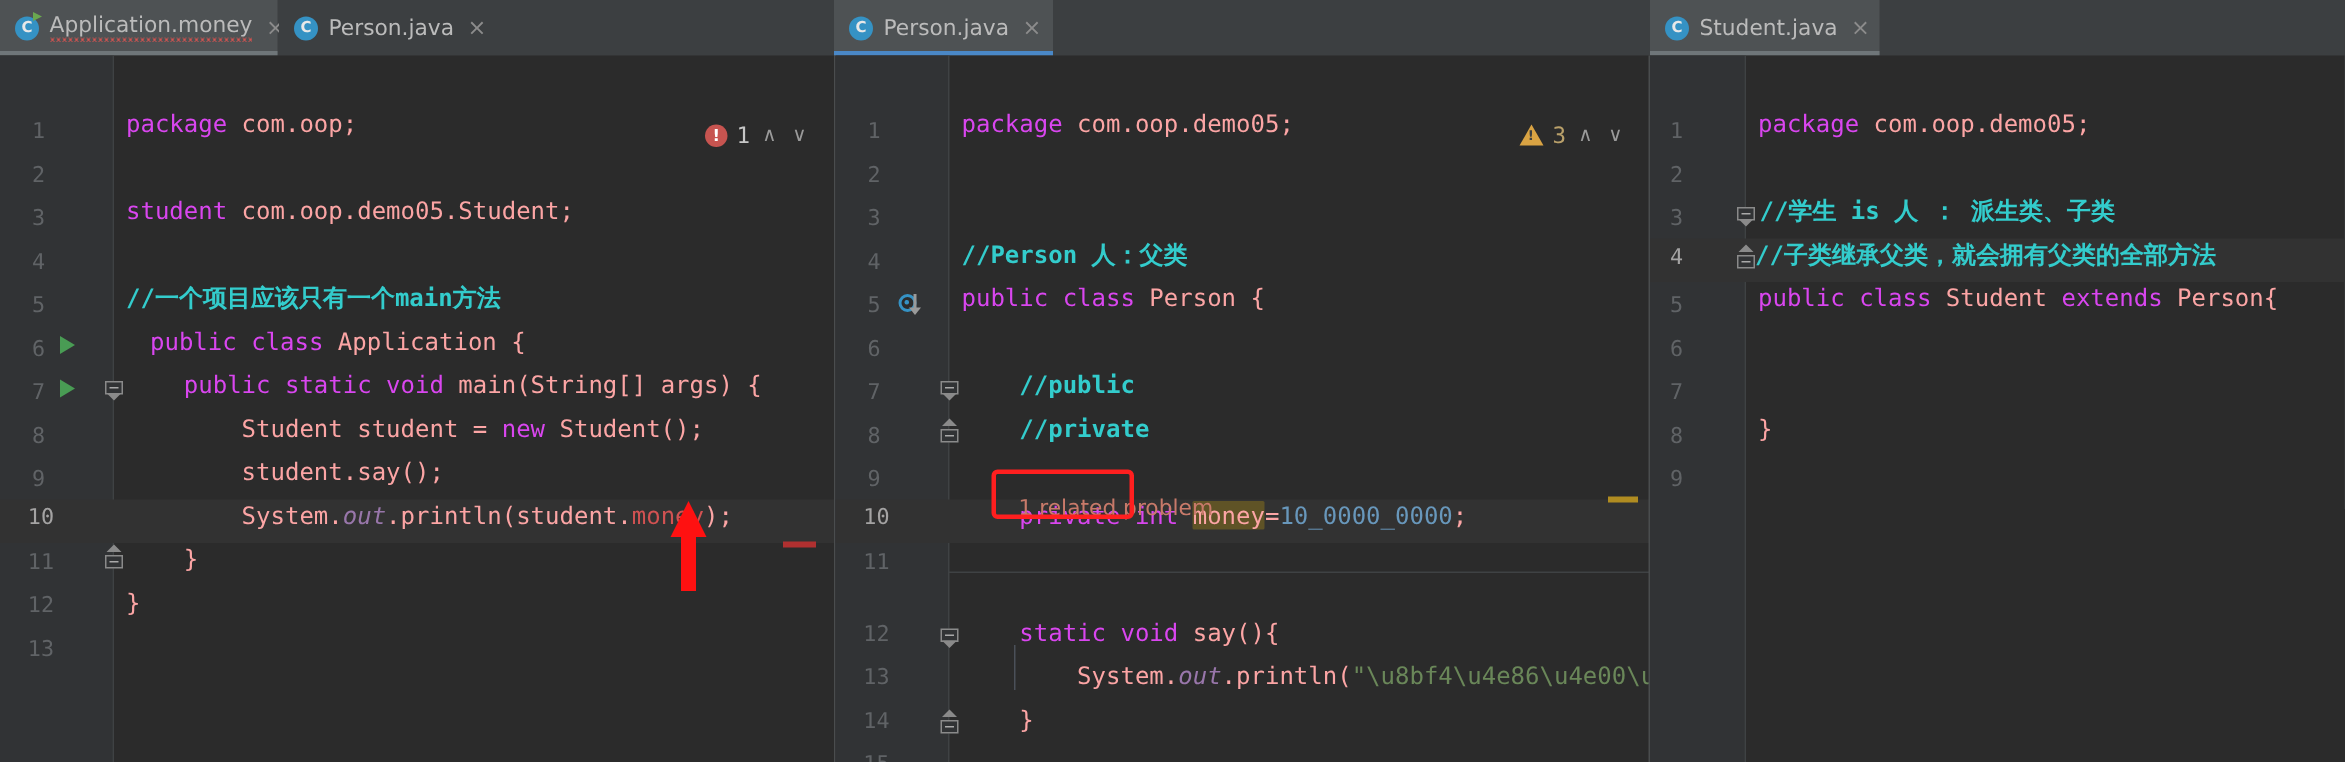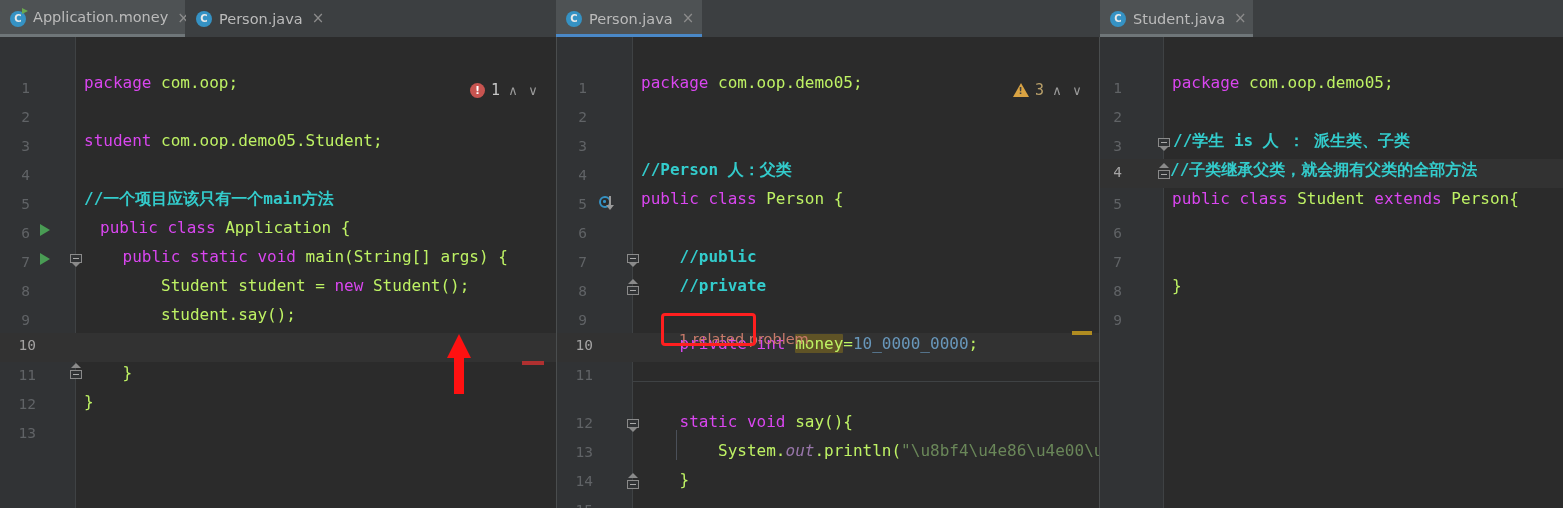--- a/index.html
+++ b/index.html
@@ -61,21 +61,21 @@
     position:absolute;white-space:pre;
     font-family:"DejaVu Sans Mono","Liberation Mono",monospace;
     font-size:16px;line-height:29px;
   }
   .hl-line{position:absolute;left:0;right:0;height:29px;background:#323232;}
   .vguide{position:absolute;width:1px;background:#3f4244;}
   .indent-guide{position:absolute;width:1px;background:#4b5059;}
 
   
   .kw{color:#d946ef;}
-  .pl{color:#bef264;text-align:right;}
+  .pl{color:#fca5a5;text-align:right;}
   .cmtz{color:#33cccc;font-weight:bold;}
   .str{color:#6a8759;}
   .num{color:#6897bb;}
   .stat{color:#9876aa;font-style:italic;}
   .err-tok{color:#d25252;}
   .fld-hl{background:#5f5326;border-radius:1px;}
 
   
   .inspect{
     position:absolute;display:flex;align-items:center;gap:6px;
@@ -229,20 +229,21 @@
       </div>
 
     <div class="codearea">
       <div class="ln" style="left:84px;top:31px;"><span class="kw">package</span><span class="pl"> com.oop;</span></div>
       <div class="ln" style="left:84px;top:89px;"><span class="kw">student</span><span class="pl"> com.oop.demo05.Student;</span></div>
       <div class="ln cmtz" style="left:84px;top:147px;">//一个项目应该只有一个main方法</div>
       <div class="ln" style="left:100px;top:176px;"><span class="kw">public class </span><span class="pl">Application {</span></div>
       <div class="ln" style="left:84px;top:205px;"><span class="pl">    </span><span class="kw">public static void </span><span class="pl">main(String[] args) {</span></div>
       <div class="ln" style="left:84px;top:234px;"><span class="pl">        Student student = </span><span class="kw">new </span><span class="pl">Student();</span></div>
       <div class="ln" style="left:84px;top:263px;"><span class="pl">        student.say();</span></div>
+      <div class="ln" style="left:84px;top:292px;"><span class="pl">        System.</span><span class="stat">out</span><span class="pl">.println(student.</span><span class="err-tok">money</span><span class="pl">);</span></div>
       <div class="ln" style="left:84px;top:321px;"><span class="pl">    }</span></div>
       <div class="ln" style="left:84px;top:350px;"><span class="pl">}</span></div>
     </div>
 
     <div class="inspect" style="right:16px;top:44px;">
       <span class="ico-err">!</span>
       <span class="insp-count e">1</span>
       <span class="chev">∧</span>
       <span class="chev">∨</span>
     </div>

